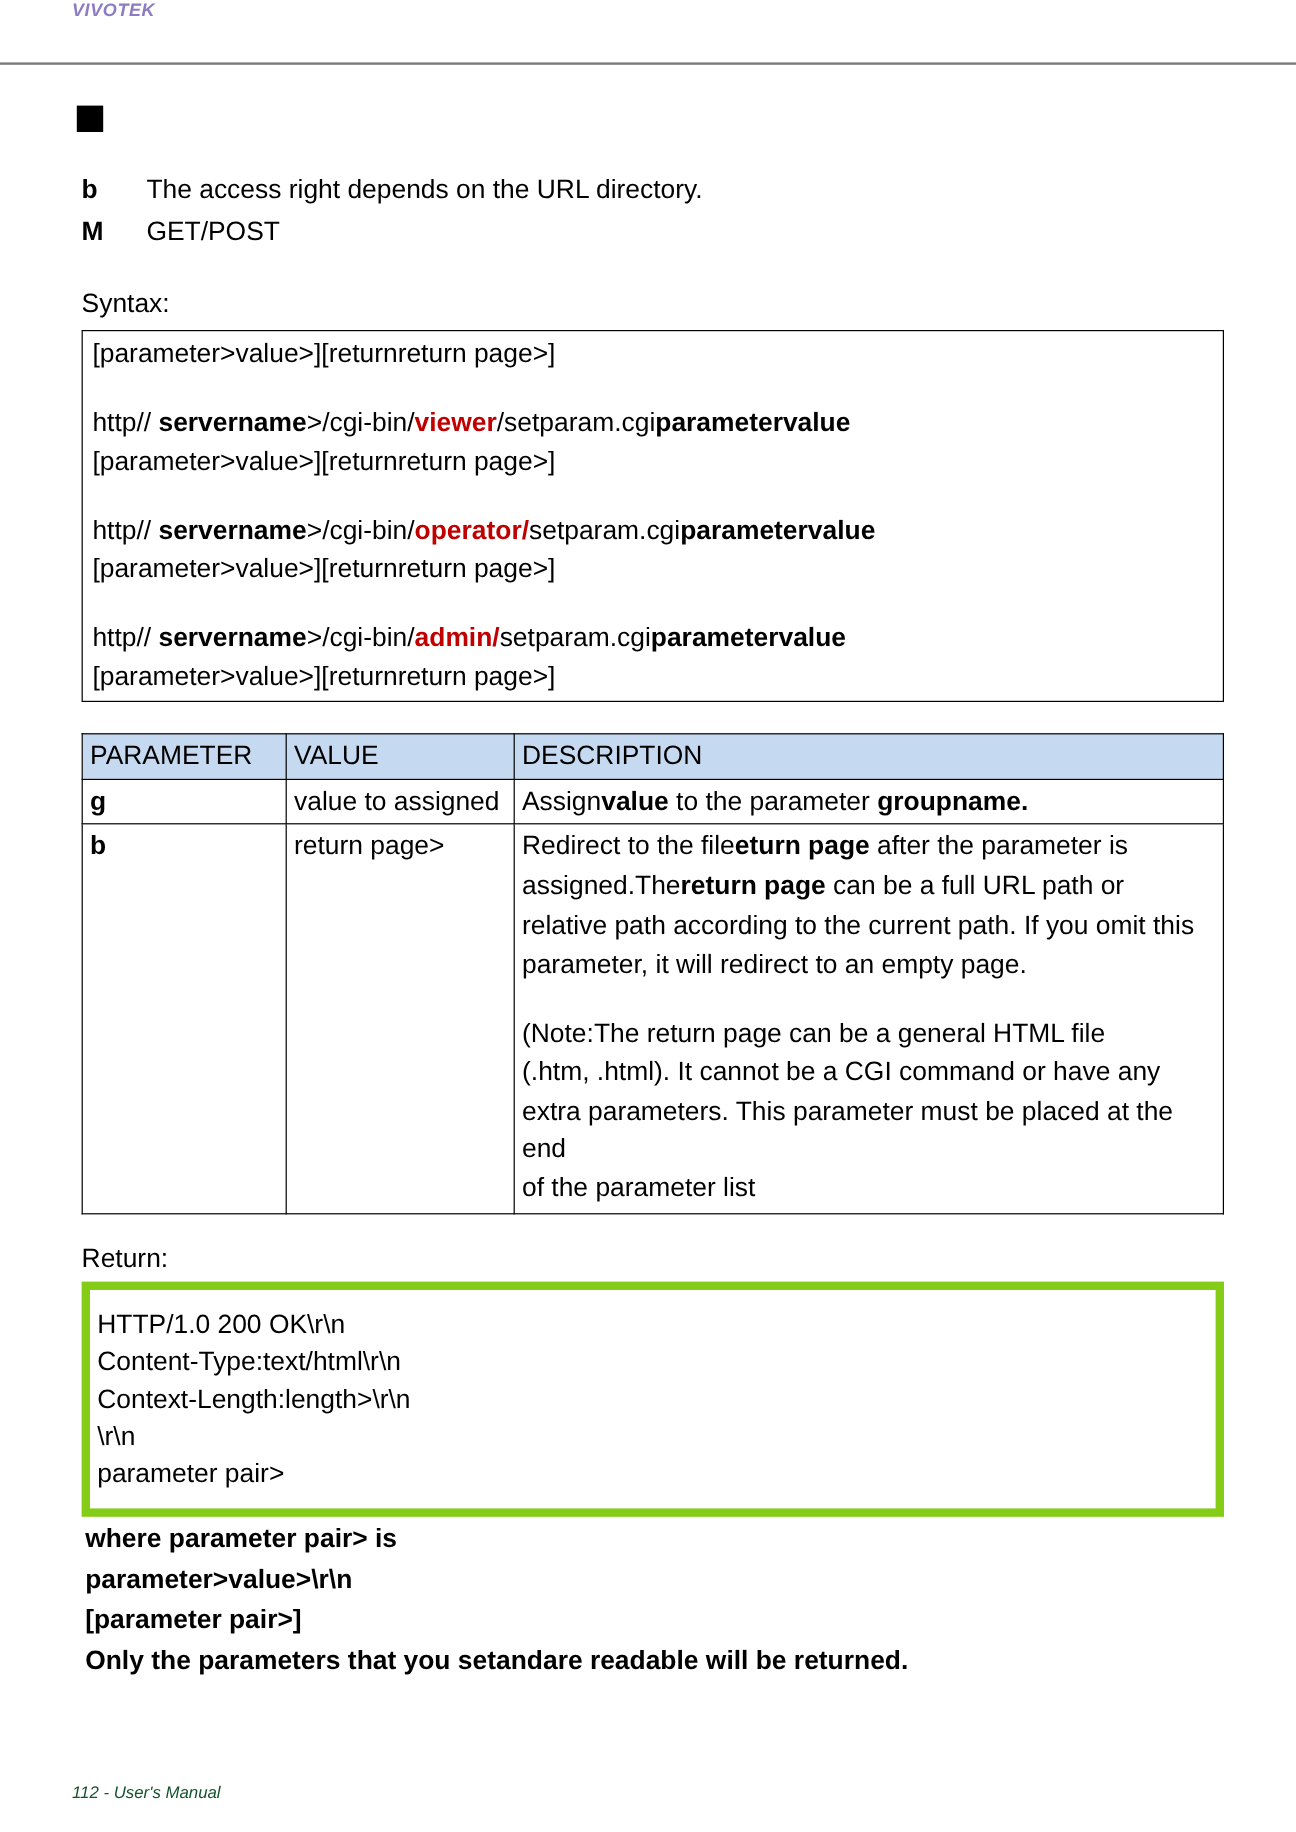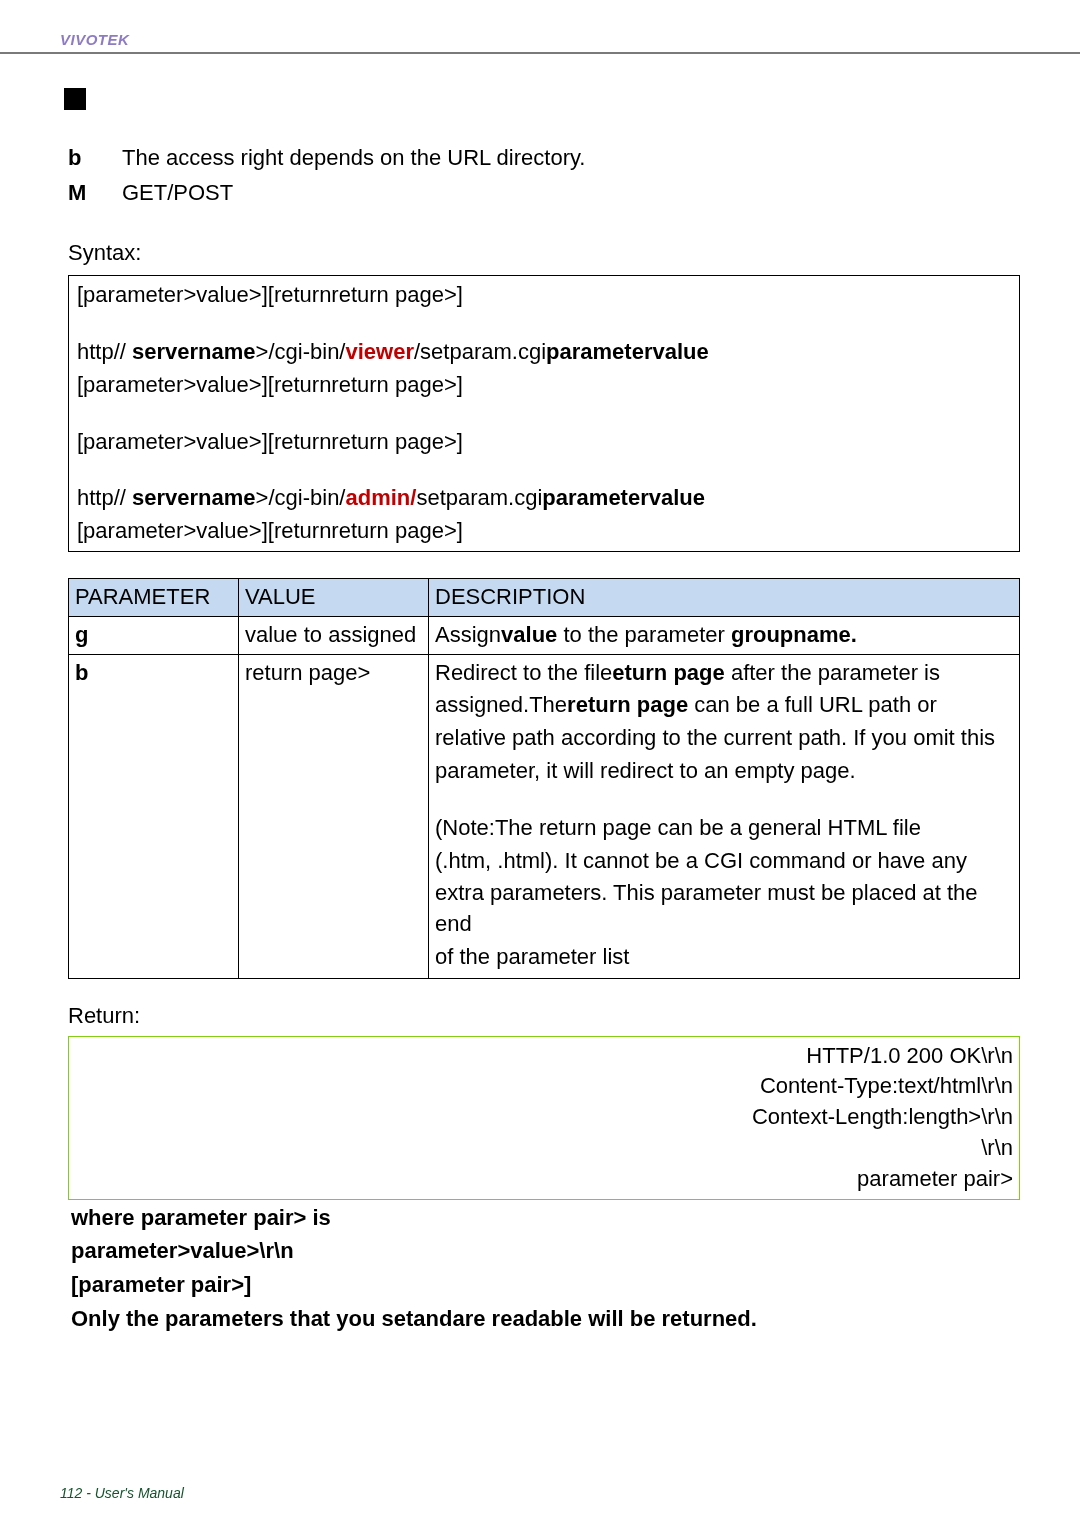--- a/index.html
+++ b/index.html
@@ -1,34 +1,34 @@
 <!DOCTYPE html>
 <html><head>
 <meta charset="utf-8">
 <style>
   * { margin: 0; padding: 0; box-sizing: border-box; }
   body { width: 1080px; height: 1527px; font-family: Arial, Helvetica, sans-serif; background: #fff; color: #000; position: relative; }
-  .top-bar { width: 100%; height: 52px; display: flex; align-items: flex-end; padding-left: 60px; }
+  .top-bar { width: 100%; height: 52px; display: flex; padding-left: 60px; }
   .brand { color: #8e7cc3; font-weight: bold; font-style: italic; font-size: 15px; letter-spacing: 0.5px; padding-bottom: 4px; }
   .underline { height: 2px; background: #7a7a7a; margin: 0; }
   .content { padding: 34px 60px 0 68px; font-size: 22px; line-height: 1.4; }
   .sq { display: inline-block; width: 22px; height: 22px; background: #000; margin-left: -4px; }
   .bullet-row { display: flex; align-items: baseline; margin-top: 24px; }
   .bold-bullet { font-weight: bold; font-size: 22px; width: 54px; }
   .syntax-label { margin-top: 30px; margin-bottom: 6px; }
   .syntax-box { border: 1px solid #000; padding: 4px 8px; }
   .syntax-box p.url { margin-bottom: 2px; }
   .syntax-box p.gap { height: 26px; }
   .bold { font-weight: bold; }
   .red { color: #c00000; font-weight: bold; }
   table.param { width: 100%; border-collapse: collapse; margin-top: 26px; font-size: 22px; }
   table.param th, table.param td { border: 1px solid #000; padding: 3px 6px; vertical-align: top; text-align: left; }
   table.param th { background: #c5d9f1; font-weight: normal; }
   .return-label { margin-top: 22px; margin-bottom: 4px; }
-  .return-box { border: 1px solid #84cc16; padding: 4px 6px; text-align: right; }
+  .return-box { border: 7px solid #84cc16; padding: 14px 6px; }
   .return-box p { margin: 0; }
   .after-return p { margin: 3px; font-weight: bold; }
   .footer { position: absolute; bottom: 26px; left: 60px; color: #14532d; font-size: 14px; font-style: italic; }
   .desc-cell p { margin-bottom: 2px; }
   .desc-cell .gap2 { height: 22px; }
 </style>
 </head>
 <body>
 
 <div class="top-bar">
@@ -53,20 +53,23 @@
   <div class="syntax-box">
     <p>[parameter&gt;value&gt;][returnreturn page&gt;]</p>
     <p class="gap"></p>
 
     <p class="url">
       <span>http//   </span><span class="bold">servername</span><span>&gt;/cgi-bin/</span><span class="red">viewer</span><span>/setparam.cgi</span><span class="bold">parameter</span><span class="bold">value</span>
     </p>
     <p>[parameter&gt;value&gt;][returnreturn page&gt;]</p>
     <p class="gap"></p>
 
+    <p class="url">
+      <span>http//   </span><span class="bold">servername</span><span>&gt;/cgi-bin/</span><span class="red">operator/</span><span>setparam.cgi</span><span class="bold">parameter</span><span class="bold">value</span>
+    </p>
     <p>[parameter&gt;value&gt;][returnreturn page&gt;]</p>
     <p class="gap"></p>
 
     <p class="url">
       <span>http//   </span><span class="bold">servername</span><span>&gt;/cgi-bin/</span><span class="red">admin/</span><span>setparam.cgi</span><span class="bold">parameter</span><span class="bold">value</span>
     </p>
     <p>[parameter&gt;value&gt;][returnreturn page&gt;]</p>
   </div>
 
   <table class="param">

